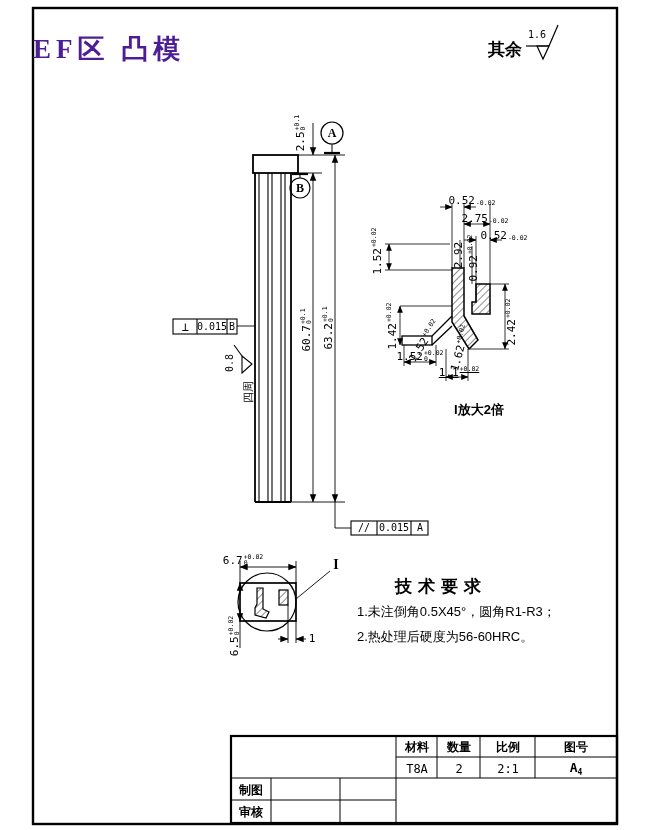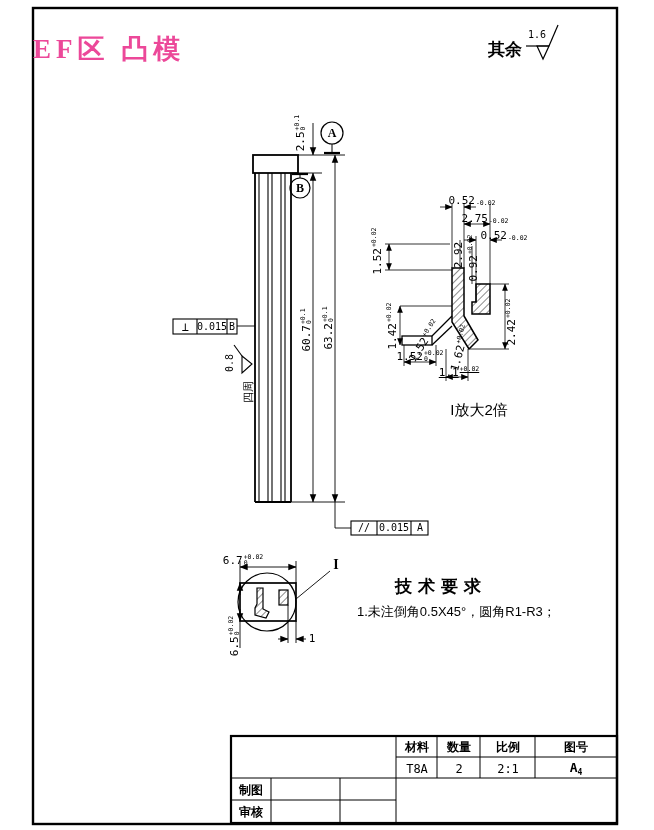--- a/index.html
+++ b/index.html
@@ -9,27 +9,27 @@
      font-family:"DejaVu Sans Mono","Liberation Mono",monospace;font-size:11px;line-height:1;}
   .cjk{font-family:"Liberation Sans","DejaVu Sans",sans-serif;}
   .c{transform:translate(-50%,-50%);}
   .r90{transform:translate(-50%,-50%) rotate(-90deg);}
   .a55{transform:translate(-50%,-50%) rotate(-57deg);}
   .a72{transform:translate(-50%,-50%) rotate(-75deg);}
   .dim{display:flex;align-items:center;gap:1px;}
   .tol{display:inline-flex;flex-direction:column;justify-content:center;
        font-size:6.5px;line-height:6px;}
   .tol i{font-style:normal;display:block;height:6px;min-width:4px;}
-  .red-title{color:#ec4899;font-weight:bold;font-size:27px;letter-spacing:5px;
+  .red-title{color:#4c1d95;font-weight:bold;font-size:27px;letter-spacing:5px;
        font-family:"Liberation Serif","DejaVu Serif",serif;}
   .qiyu{font-size:17px;font-weight:bold;}
   .rough{font-size:10px;}
   .datum{font-size:12px;font-weight:bold;font-family:"Liberation Serif",serif;}
   .fcf{font-size:10px;}
-  .detail-label{font-size:15px;font-weight:normal;}
+  .detail-label{font-size:13px;font-weight:bold;}
   .view-letter{font-size:14px;font-weight:bold;font-family:"Liberation Serif",serif;}
   .tech-title{font-size:17px;font-weight:bold;letter-spacing:6px;}
   .tech-item{font-size:13px;}
   .tb-head{font-size:12px;font-weight:bold;}
   .tb-val{font-size:12px;}
   .tb-name{font-size:20px;font-weight:bold;letter-spacing:2px;}
   .tb-row{font-size:12px;font-weight:bold;}
   sub{font-size:8px;}
 </style>
 </head>
@@ -315,20 +315,21 @@
         <i>0</i>
       </span>
   </div>
   <div class="t dim c" style="left:312px;top:638px;">
     <span>1</span>
   </div>
   <div class="t view-letter c" style="left:336px;top:565px;">I</div>
 
   <div class="t tech-title cjk c" style="left:441px;top:586px;">技术要求</div>
   <div class="t tech-item cjk" style="left:357px;top:605px;">1.未注倒角0.5X45°，圆角R1-R3；</div>
+  <div class="t tech-item cjk" style="left:357px;top:630px;">2.热处理后硬度为56-60HRC。</div>
 
   <div class="t tb-head cjk c" style="left:417px;top:747px;">材料</div>
   <div class="t tb-head cjk c" style="left:459px;top:747px;">数量</div>
   <div class="t tb-head cjk c" style="left:508px;top:747px;">比例</div>
   <div class="t tb-head cjk c" style="left:576px;top:747px;">图号</div>
   <div class="t tb-val c" style="left:417px;top:769px;">T8A</div>
   <div class="t tb-val c" style="left:459px;top:769px;">2</div>
   <div class="t tb-val c" style="left:508px;top:769px;">2:1</div>
   <div class="t tb-val c" style="left:576px;top:769px;font-size:13px;font-weight:bold;"><span>A</span><sub>4</sub></div>
   <div class="t tb-row cjk c" style="left:251px;top:790px;">制图</div>

